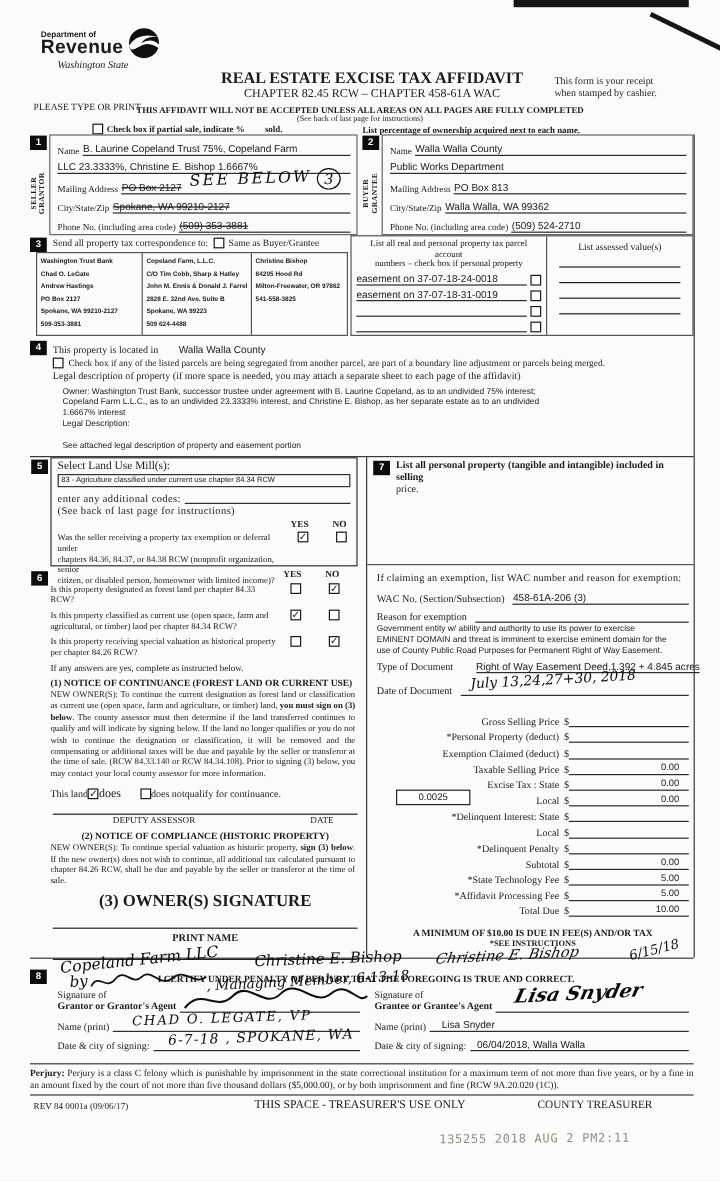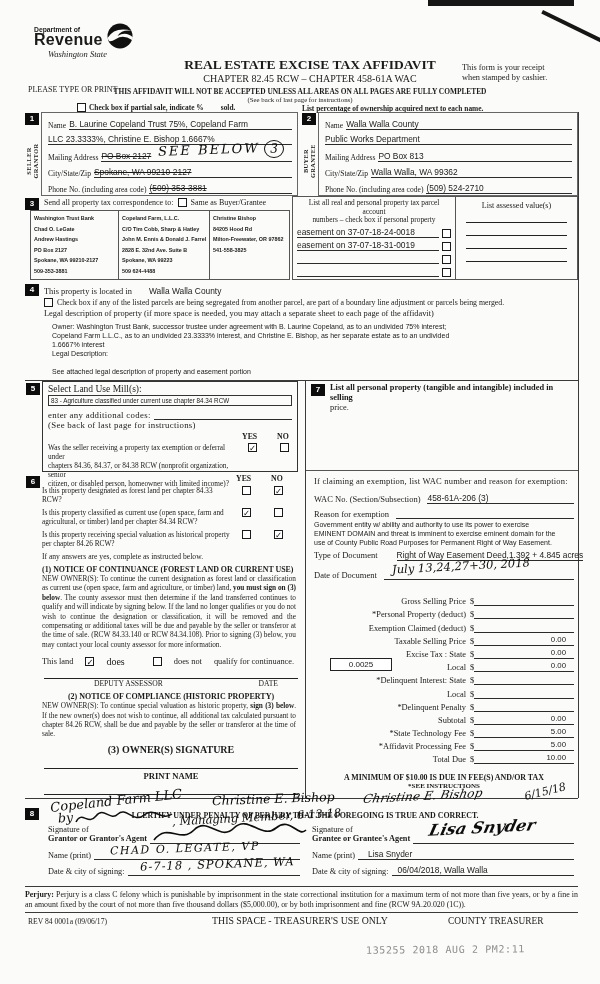--- a/index.html
+++ b/index.html
@@ -301,36 +301,36 @@
     </div>
     <div class="ynq" style="margin-bottom:4px;">
       <div style="width:190px;">Is this property receiving special valuation as historical property</div>
       <div style="width:190px;">per chapter 84.26 RCW?</div>
       <span class="cb cb-yes"></span>
       <span class="cb cb-no">✓</span>
     </div>
     <div style="font-size:7.6px; margin:3px 0 4px 0;">If any answers are yes, complete as instructed below.</div>
     <div class="b" style="font-size:7.9px;">(1) NOTICE OF CONTINUANCE (FOREST LAND OR CURRENT USE)</div>
     <div class="para" style="width:254px;"><span>NEW OWNER(S): To continue the current designation as forest land or classification as current use (open space, farm and agriculture, or timber) land, </span><span class="b">you must sign on (3) below</span><span>. The county assessor must then determine if the land transferred continues to qualify and will indicate by signing below. If the land no longer qualifies or you do not wish to continue the designation or classification, it will be removed and the compensating or additional taxes will be due and payable by the seller or transferor at the time of sale. (RCW 84.33.140 or RCW 84.34.108). Prior to signing (3) below, you may contact your local county assessor for more information.</span></div>
-    <div style="display:flex; align-items:center; gap:12px; margin-top:6px; height:12px;">
+    <div style="display:flex; align-items:center; gap:0; margin-top:6px; height:12px;">
       <span style="font-size:8.4px;">This land</span>
       <span class="cb">✓</span>
       <span style="font-size:10px;">does</span>
       <span class="cb" style="margin-left:16px;"></span>
       <span style="font-size:8.4px;">does not</span>
       <span style="font-size:8.4px;">qualify for continuance.</span>
     </div>
     <div class="sigline" style="height:12px; margin:0 2px;"></div>
     <div style="display:flex; font-size:7.6px; padding:0 12px;">
       <span style="margin-left:40px;">DEPUTY ASSESSOR</span>
       <span style="margin-left:auto; margin-right:10px;padding-left:28px;">DATE</span>
     </div>
     <div class="b ctr" style="font-size:8px; margin-top:4px;">(2) NOTICE OF COMPLIANCE (HISTORIC PROPERTY)</div>
     <div class="para" style="width:254px;"><span>NEW OWNER(S): To continue special valuation as historic property, </span><span class="b">sign (3) below</span><span>. If the new owner(s) does not wish to continue, all additional tax calculated pursuant to chapter 84.26 RCW, shall be due and payable by the seller or transferor at the time of sale.</span></div>
-    <div class="b ctr" style="font-size:10px; margin-top:5px;">(3)  OWNER(S) SIGNATURE</div>
+    <div class="b ctr" style="font-size:14px; margin-top:5px;">(3)  OWNER(S) SIGNATURE</div>
     <div class="sigline" style="height:14px; margin:0 2px;"></div>
     <div class="b ctr" style="font-size:8.6px; margin-top:2px;">PRINT NAME</div>
     <div class="sigline" style="height:14px; margin:0 2px;"></div>
   </div>
 
   <div class="numbox" style="left:311px; top:384px;">7</div>
   <div class="abs" style="left:330px; top:383px; width:246px;">
     <div style="font-size:8.4px; line-height:10px;font-weight:bold;">List all  personal property (tangible and intangible) included in selling</div>
     <div style="font-size:8.4px; line-height:10px;">price.</div>
   </div>

